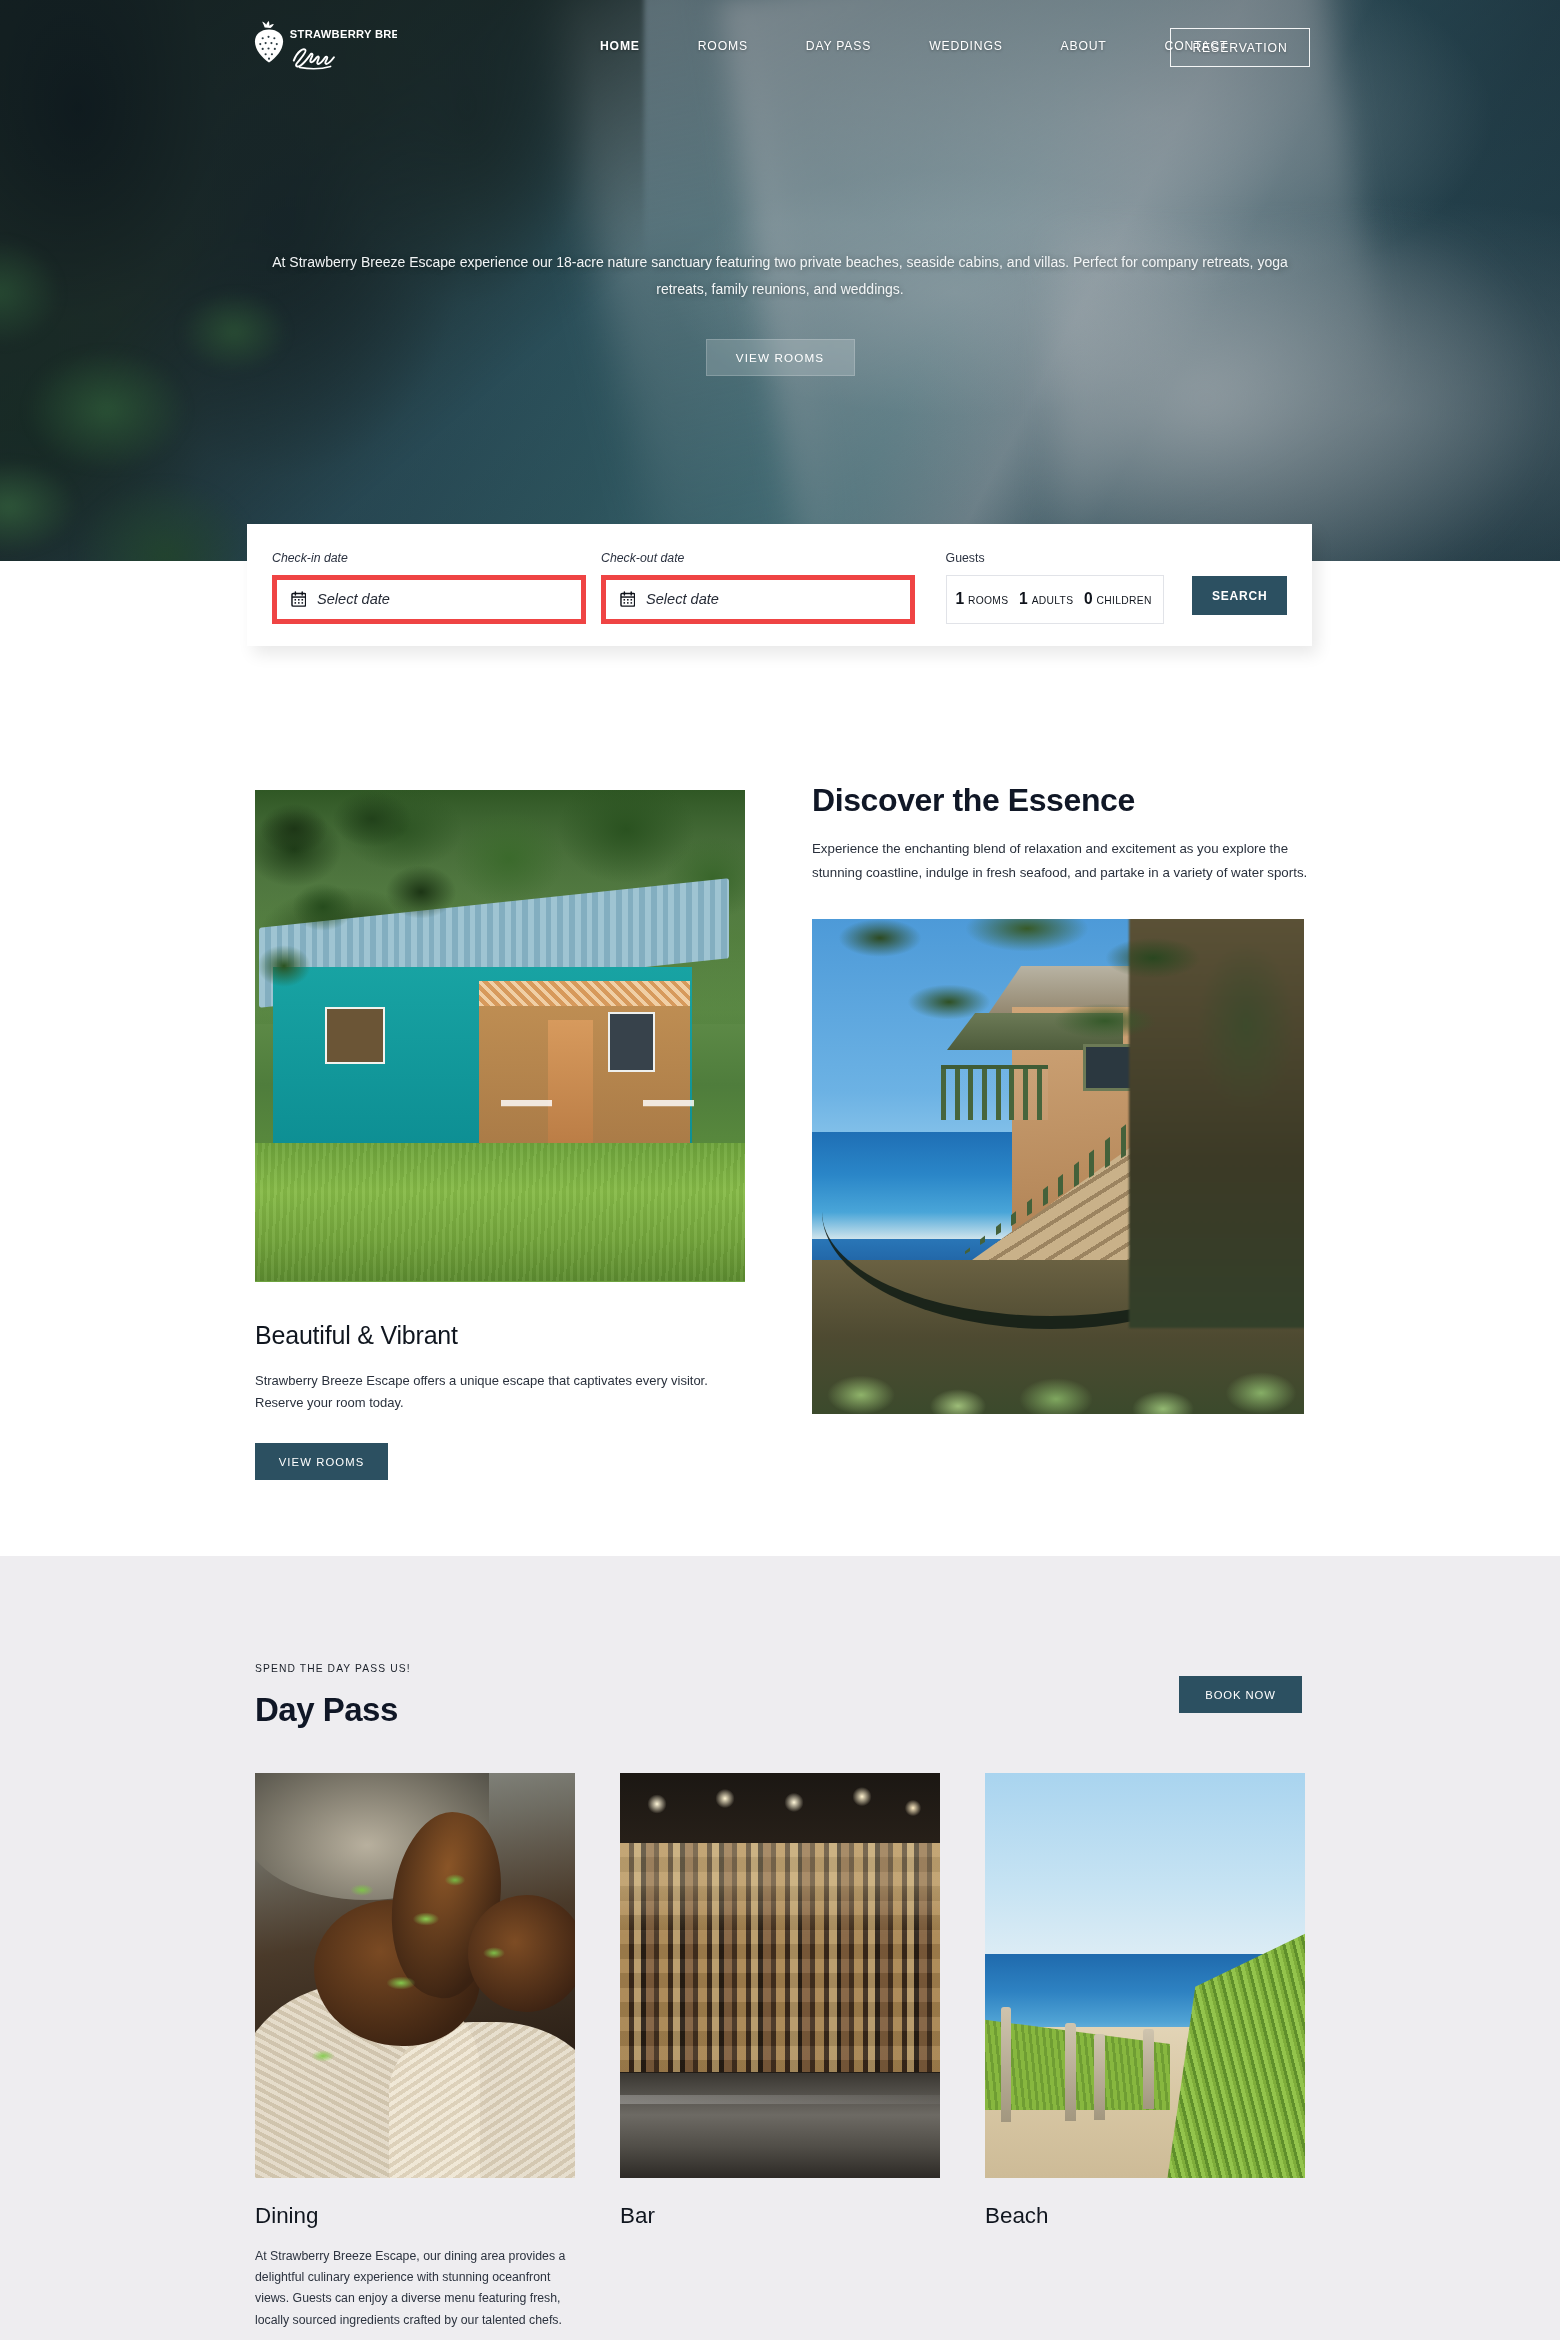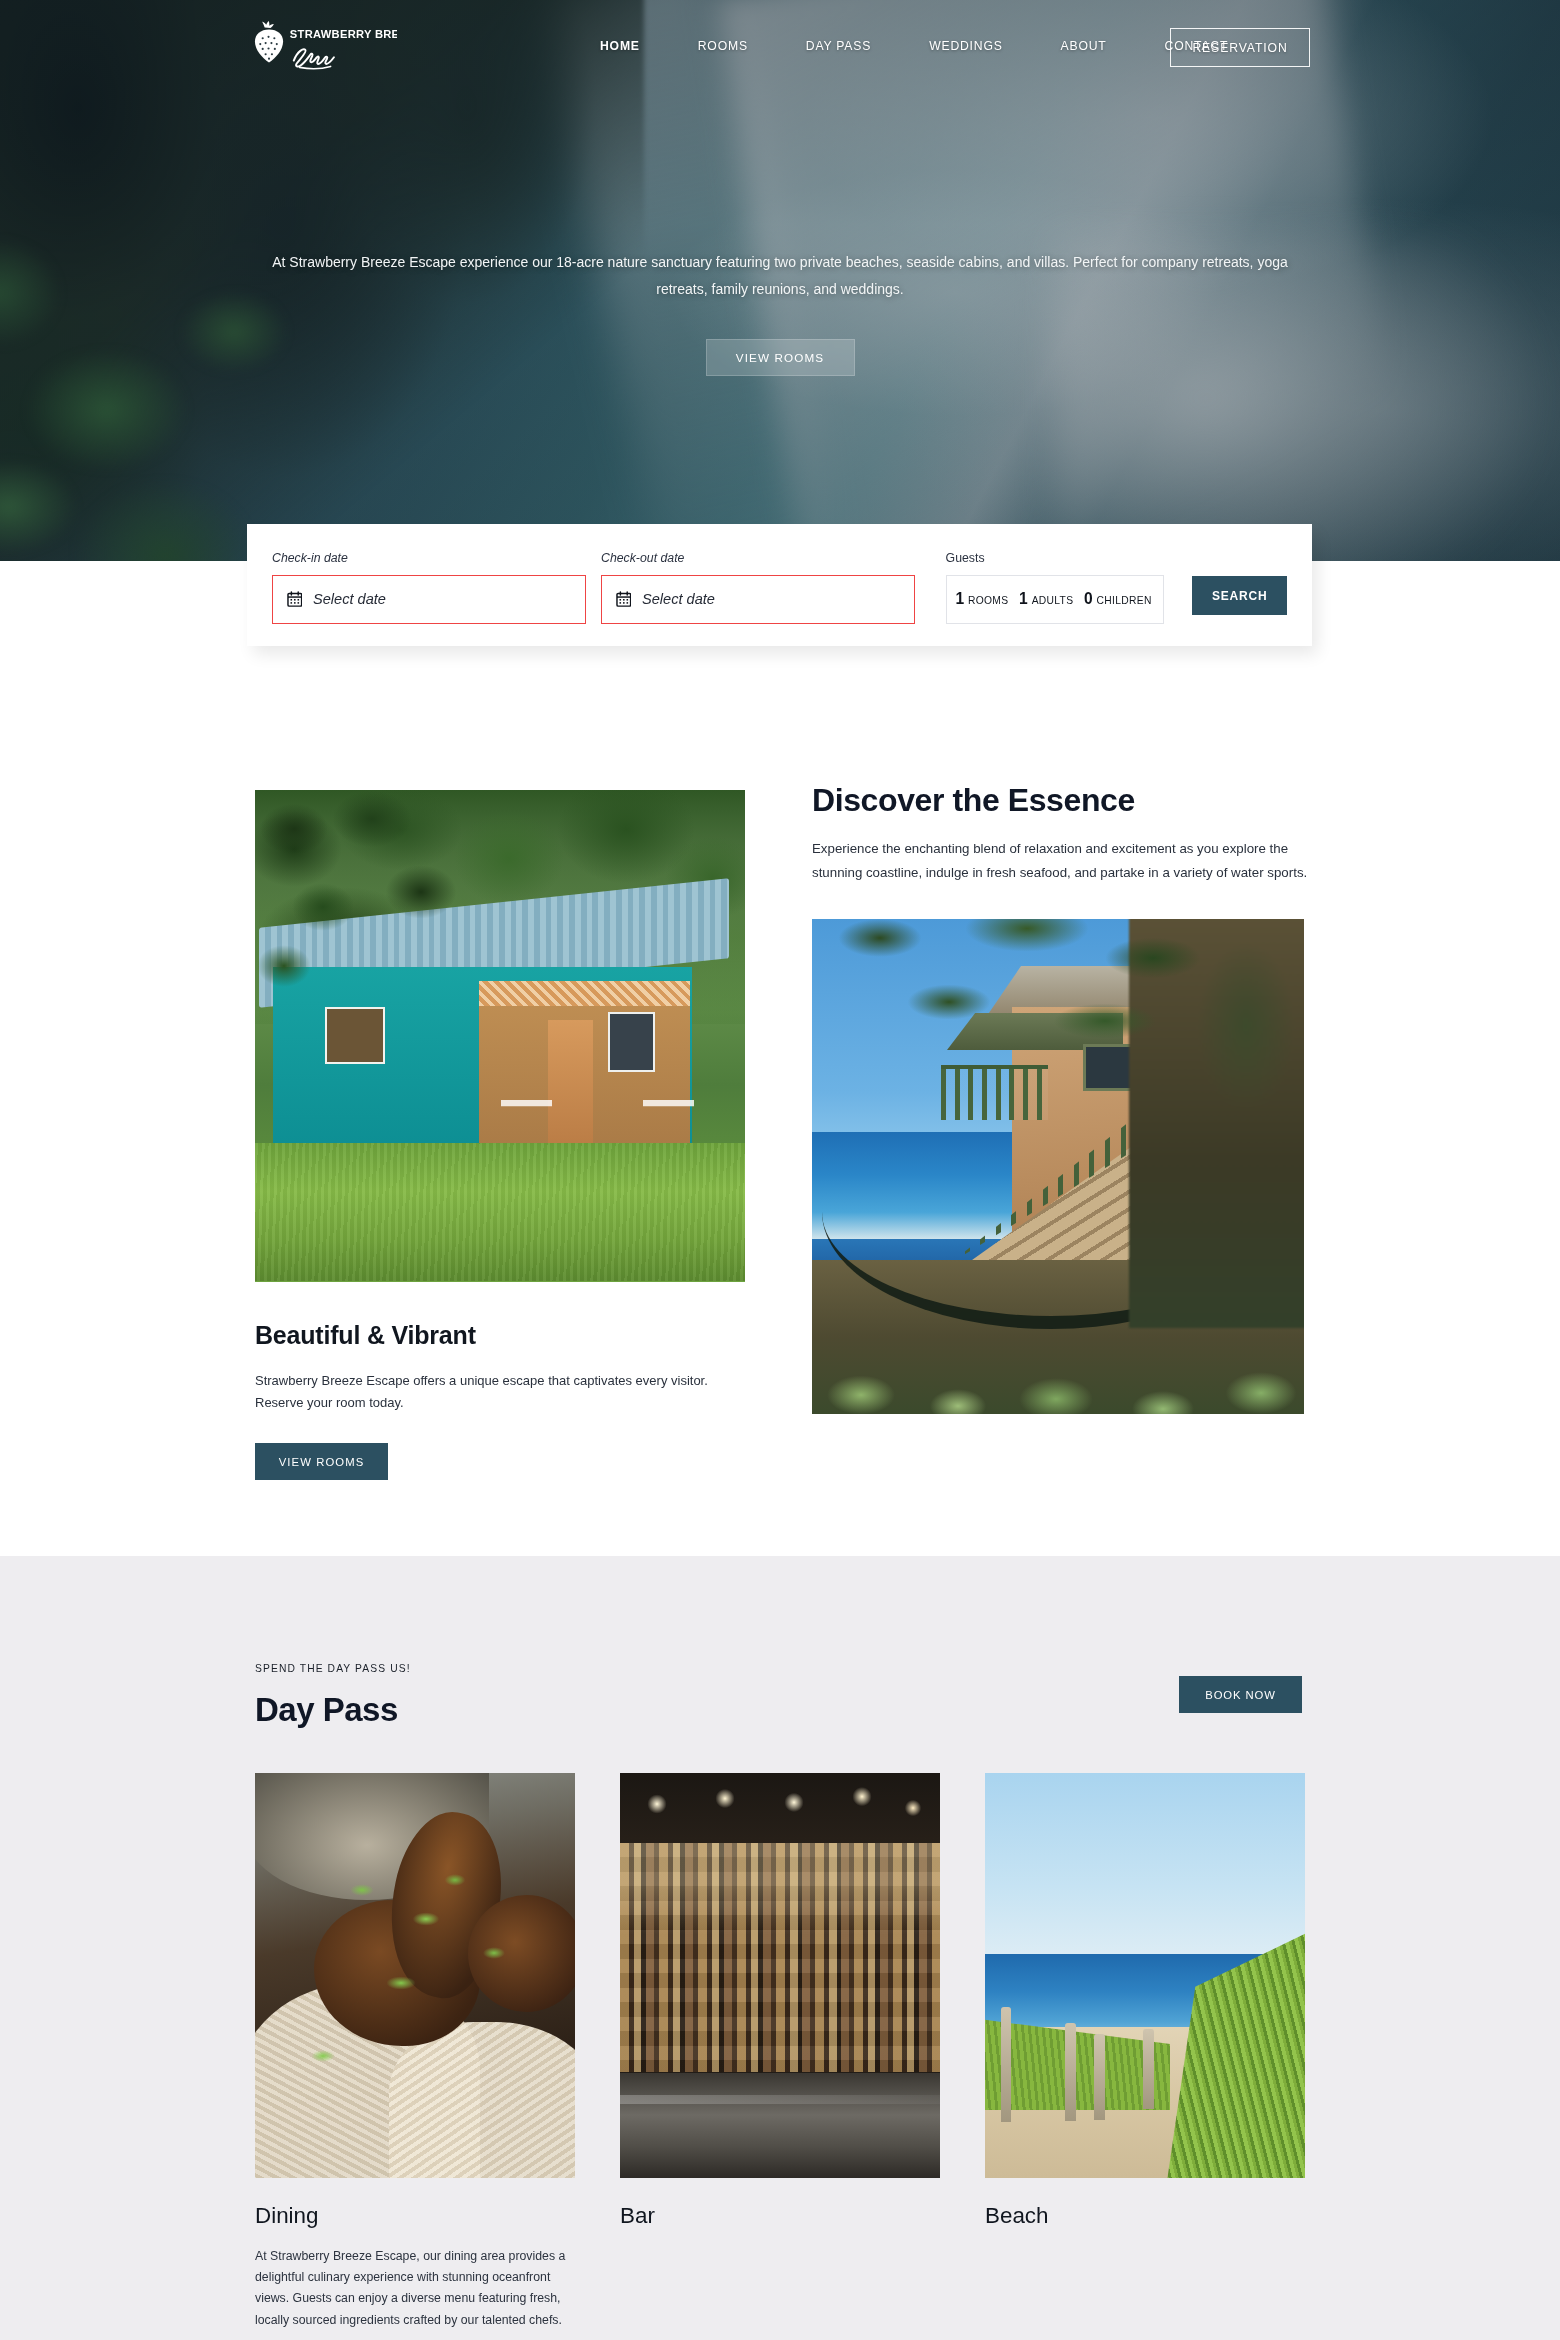--- a/index.html
+++ b/index.html
@@ -126,21 +126,21 @@
   
   .booking {
     position:absolute; left:247px; top:524px; width:1065px; height:122px;
     background:#ffffff; z-index:9;
     box-shadow:5.9px 8.8px 15.6px rgba(0,0,0,.09);
     display:flex; align-items:flex-start; padding:27px 25px 0 25px;
   }
   .bk-field { width:319px; margin-right:14.6px;font-style:italic; }
   .bk-label { font-size:12.3px; color:#2b3240; margin-bottom:9.8px; font-weight:400; }
   .bk-input {
-    height:49px; border:1px solid #ef4444; background:#fff;
+    height:49px; border:5px solid #ef4444; background:#fff;
     display:flex; align-items:center; padding:0 13.7px; gap:10.7px; cursor:pointer;
   }
   .bk-input .ph { font-size:14.6px; color:#262b36; }
   .cal-icon { width:15.6px; height:16.6px; display:block; }
   .bk-guests { width:222px; margin-left:15.6px; }
   .guest-box {
     height:49px; border:1px solid #e1e3e8; background:#fff;
     display:flex; align-items:center; padding:0 8.8px; gap:10.7px; cursor:pointer;
   }
   .g-item { display:flex; align-items:baseline; gap:3.9px; }
@@ -289,21 +289,21 @@
   .villa-plants {
     position:absolute; left:0; bottom:0; width:492px; height:117px;
     background:
       radial-gradient(ellipse 47px 27px at 49px 98px,#8fb36a,rgba(143,179,106,0) 72%),
       radial-gradient(ellipse 39px 23.4px at 146px 109px,#9dbd78,rgba(157,189,120,0) 72%),
       radial-gradient(ellipse 51px 29px at 244px 102px,#7fa75f,rgba(127,167,95,0) 72%),
       radial-gradient(ellipse 43px 25px at 351px 112px,#93b972,rgba(147,185,114,0) 72%),
       radial-gradient(ellipse 49px 29px at 449px 96px,#86ae66,rgba(134,174,102,0) 72%);
   }
 
-  .bv-title { position:absolute; left:255px; top:580px; font-size:25px; font-weight:700; color:#10161f; letter-spacing:-0.2px; }
+  .bv-title { position:absolute; left:255px; top:580px; font-size:25px; font-weight:400; color:#10161f; letter-spacing:-0.2px; }
   .bv-body { position:absolute; left:255px; top:629px; width:488px; font-size:13px; line-height:1.72; color:#2a313d; }
   .bv-btn {
     position:absolute; left:255px; top:702px; width:133px; height:37px;
     background:#2c5061; color:#fff; font-size:11.3px; letter-spacing:1.1px;
     display:flex; align-items:center; justify-content:center; cursor:pointer; border:none;
   }
 
   
   .daypass { position:absolute; left:0; top:1556px; width:1560px; height:785px; background:#eeedf0; }
   .dp-eyebrow { position:absolute; left:255px; top:107px; font-size:10.3px; letter-spacing:1.1px; color:#1a2029; }

